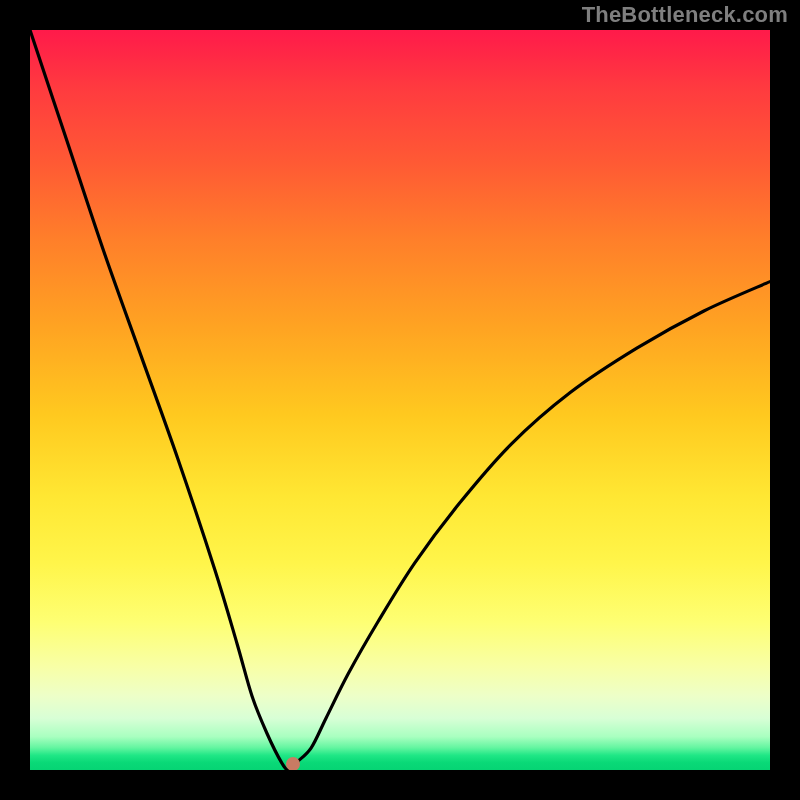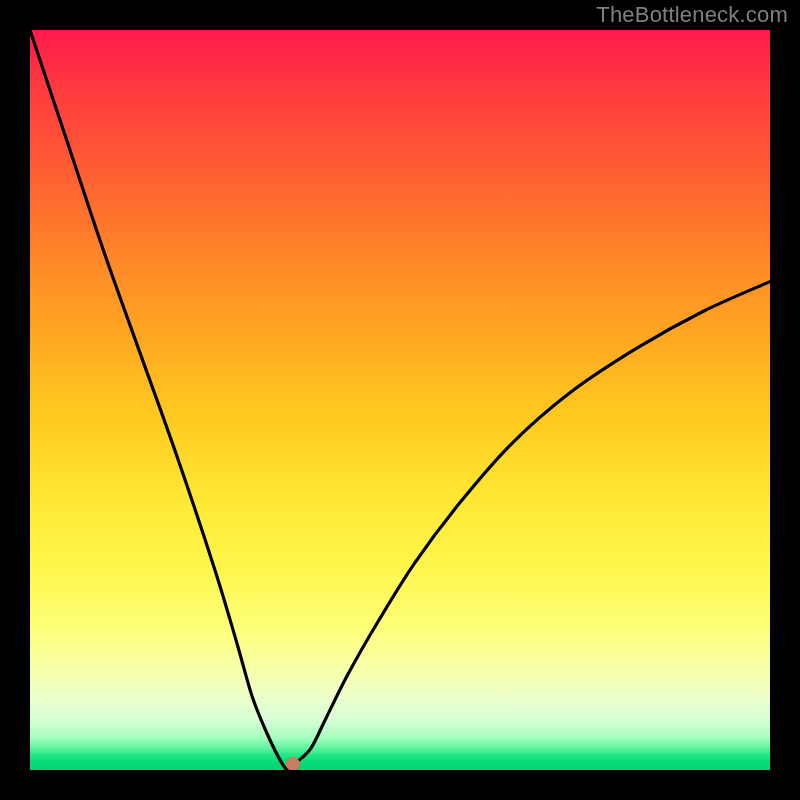--- a/index.html
+++ b/index.html
@@ -16,21 +16,21 @@
     width: 800px;
     height: 800px;
     background: #000;
   }
   .watermark {
     position: absolute;
     top: 2px;
     right: 12px;
     color: #7f7f7f;
     font-size: 22px;
-    font-weight: 400;
+    font-weight: 700;
     letter-spacing: 0.2px;
     z-index: 5;
   }
   .plot-area {
     position: absolute;
     left: 30px;
     top: 30px;
     width: 740px;
     height: 740px;
     overflow: hidden;

